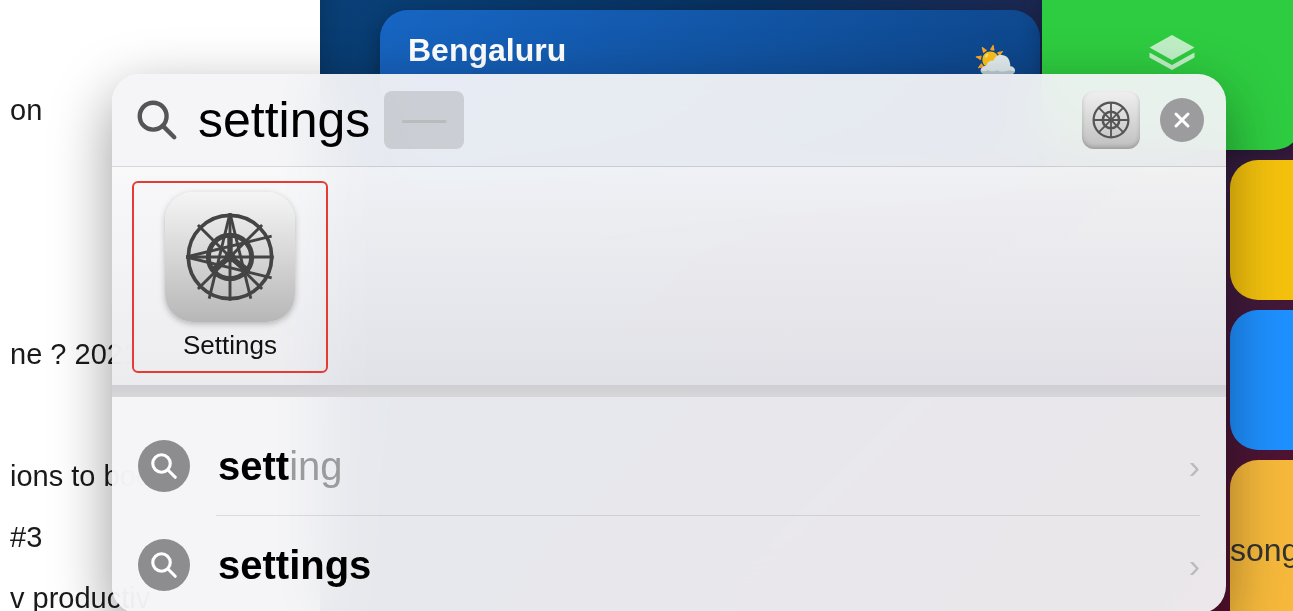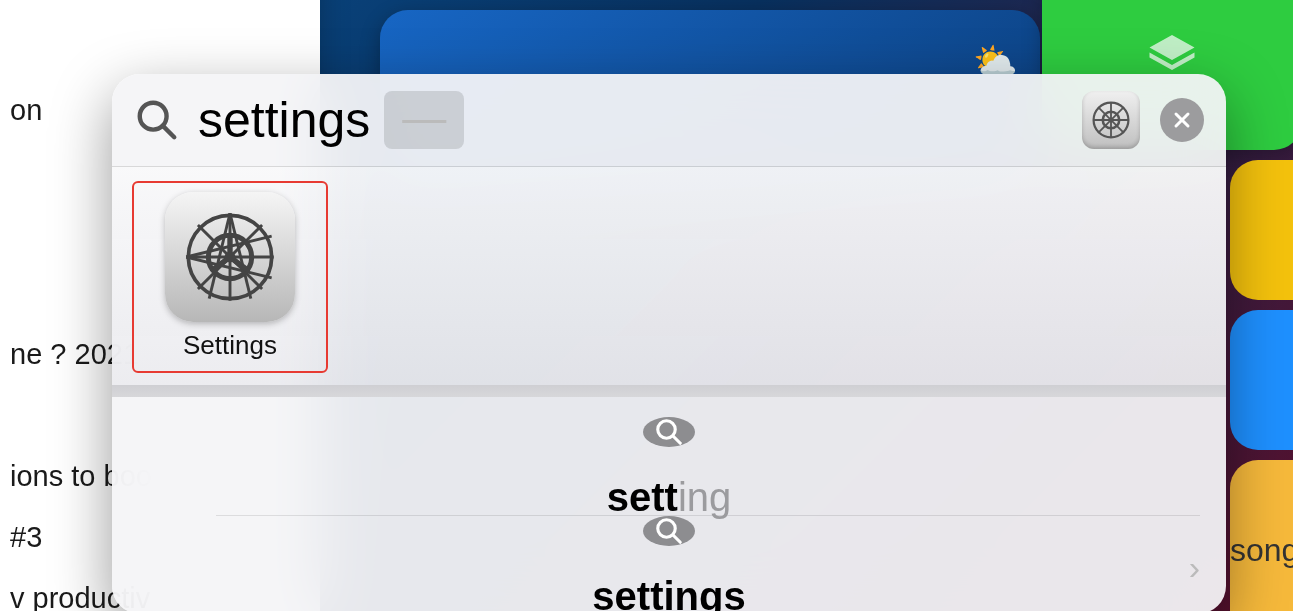--- a/index.html
+++ b/index.html
@@ -97,21 +97,21 @@
     box-shadow:0 2px 6px rgba(0,0,0,.25);
   }
   .app-label { font-size:26px; color:#111; }
 
   .sugg-divider { height:14px;
     background:linear-gradient(#cfcfd3,#d7d7da); }
 
   .suggestions { padding:20px 0 0 0; }
   .sugg-row {
     display:flex; align-items:center; height:98px;
-    padding:0 26px; gap:28px;flex-direction:column;
+    padding:0 26px; gap:28px;
   }
   .sugg-icon {
     width:52px; height:52px; border-radius:50%;
     background:#8d8d90; color:#fff;
     display:flex; align-items:center; justify-content:center;
   }
   .sugg-text { font-size:40px; }
   .sugg-text .bold { font-weight:600; color:#000; }
   .sugg-text .light { font-weight:400; color:#9b9b9e; }
   .chevron { margin-left:auto; color:#bbb; font-size:34px; }
@@ -128,20 +128,21 @@
     <div>on</div>
     <div style="height:183px"></div>
     <div>ne ? 2021</div>
     <div style="height:61px"></div>
     <div>ions to boo</div>
     <div>#3</div>
     <div>v productiv</div>
   </div>
 
   <div class="bg-panel weather-widget">
+    <div style="font-size:32px;font-weight:600">Bengaluru</div>
     <span class="weather-icon">⛅</span>
   </div>
 
   <div class="bg-panel green-widget">
     <svg class="shortcuts-icon" viewBox="0 0 24 24">
       <path fill="currentColor" d="M12 2l9 5-9 5-9-5 9-5zm0 12l9-5v2l-9 5-9-5v-2l9 5z"></path>
     </svg>
   </div>
   <div class="bg-panel yellow-widget"></div>
   <div class="bg-panel blue-widget"></div>

